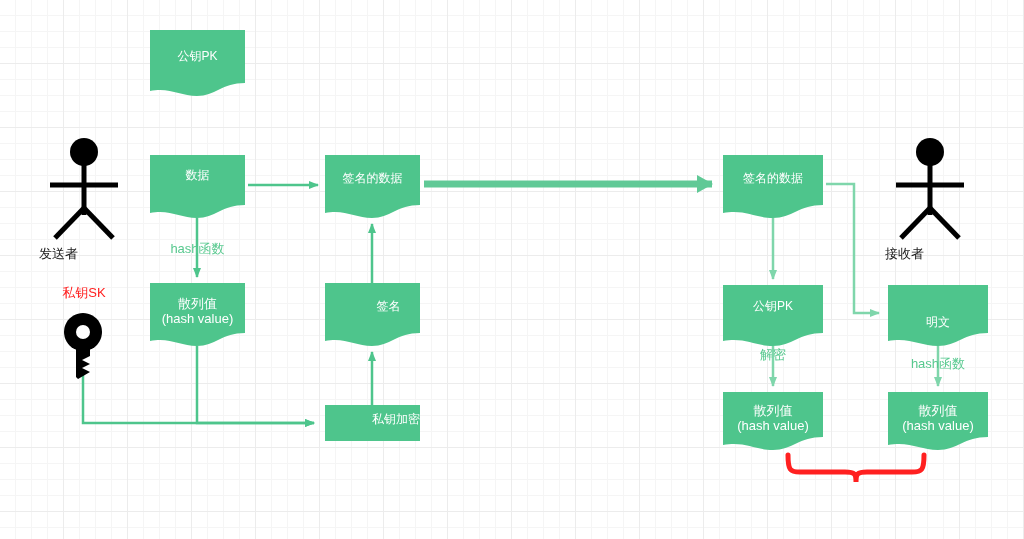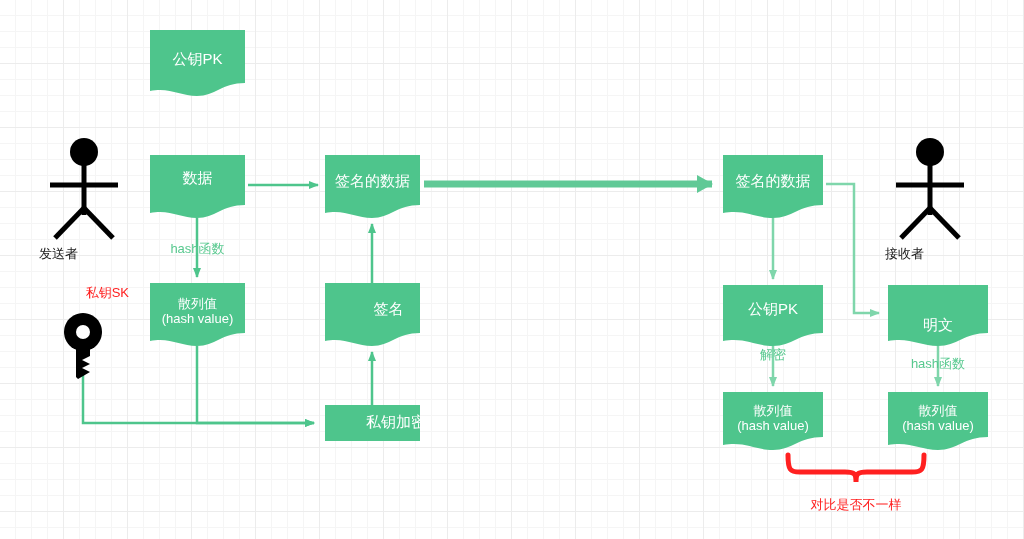--- a/index.html
+++ b/index.html
@@ -34,21 +34,21 @@
   }
   .node-label {
     position: absolute;
     color: #ffffff;
     text-align: center;
     line-height: 1.15;
     pointer-events: none;
     white-space: pre-line;
     font-weight: normal;
   }
-  .lbl-15 { font-size: 15px; }
+  .lbl-15 { font-size: 12px; }
   .lbl-13 { font-size: 13px; }
   .edge-label {
     position: absolute;
     color: #58c98f;
     font-size: 13px;
     text-align: center;
     background: transparent;
   }
   .actor-label {
     position: absolute;
@@ -182,17 +182,16 @@
   <div class="edge-label" style="left:150px; top:240px; width:95px;">hash函数</div>
 
   <div class="edge-label" style="left:723px; top:346px; width:100px;">解密</div>
 
   <div class="edge-label" style="left:888px; top:355px; width:100px;">hash函数</div>
 
   <div class="actor-label" style="left:39px; top:245px; width:90px;">发送者</div>
 
   <div class="actor-label" style="left:885px; top:245px; width:90px;">接收者</div>
 
-  <div class="red-label" style="left:39px; top:284px; width:90px;text-align:right;">私钥SK</div>
+  <div class="red-label" style="left:39px; top:284px; width:90px;">私钥SK</div>
 
-  <div class="red-label" style="left:786px; top:496px; width:140px;">对比是否不一样</div>
 
 </div>
 
 </body></html>

